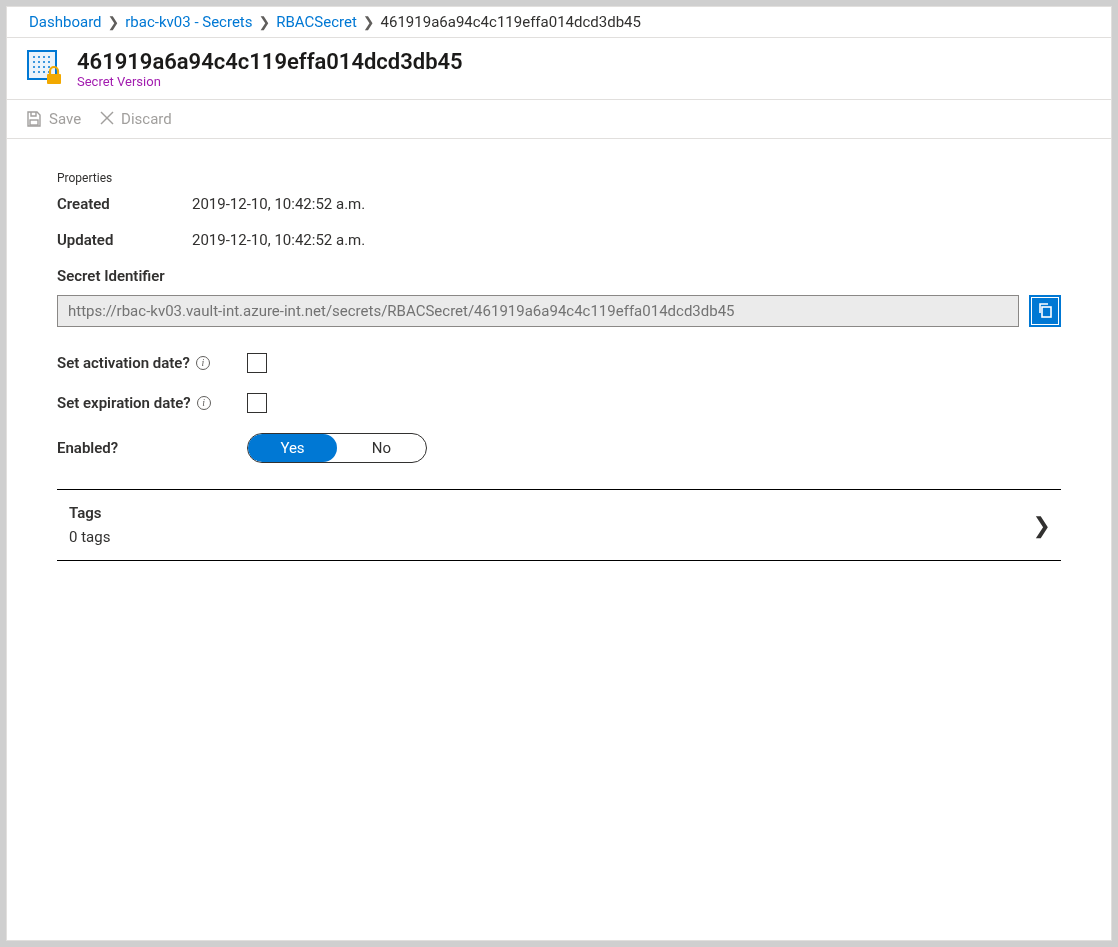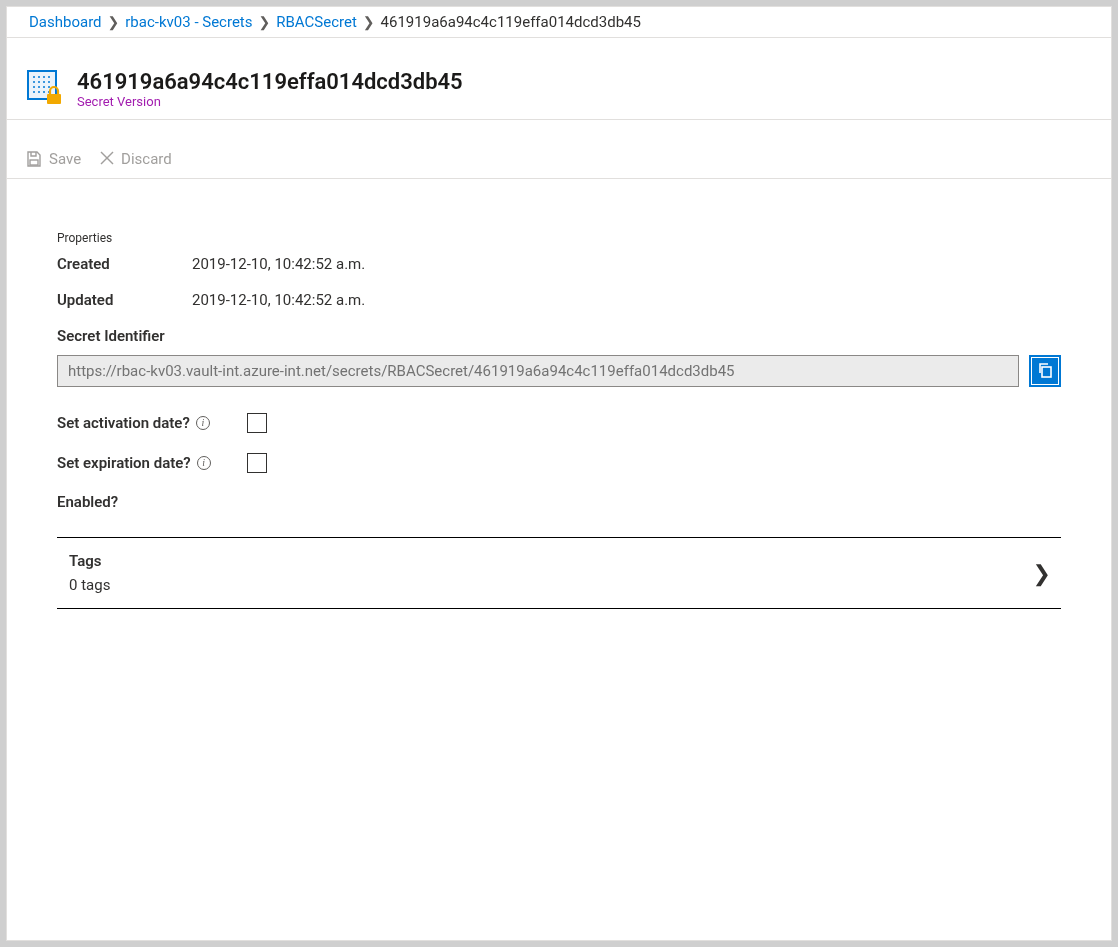--- a/index.html
+++ b/index.html
@@ -15,21 +15,20 @@
     margin: 0 auto;
     padding: 6px;
   }
   .surface {
     width: 100%;
     height: 100%;
     background: #ffffff;
     border: 1px solid #e1dfdd;
     display: flex;
     flex-direction: column;
-    gap: 20px;
   }
   .breadcrumb {
     display: flex;
     align-items: center;
     gap: 4px;
     padding: 6px 14px 6px 22px;
     font-size: 15px;
     border-bottom: 1px solid #e1dfdd;
   }
   .bc-link { color: #0078d4; cursor: pointer; }
@@ -358,20 +357,24 @@
             <span>Set expiration date?</span>
             <span class="info-icon">i</span>
           </div>
           <div class="checkbox"></div>
         </div>
 
         <div class="setting-row">
           <div class="label">
             <span>Enabled?</span>
           </div>
+          <div class="toggle">
+            <div class="opt active">Yes</div>
+            <div class="opt">No</div>
+          </div>
         </div>
       </div>
 
       <div class="tags-block">
         <div class="left">
           <div class="t1">Tags</div>
           <div class="t2">0 tags</div>
         </div>
         <div class="chev">❯</div>
       </div>

